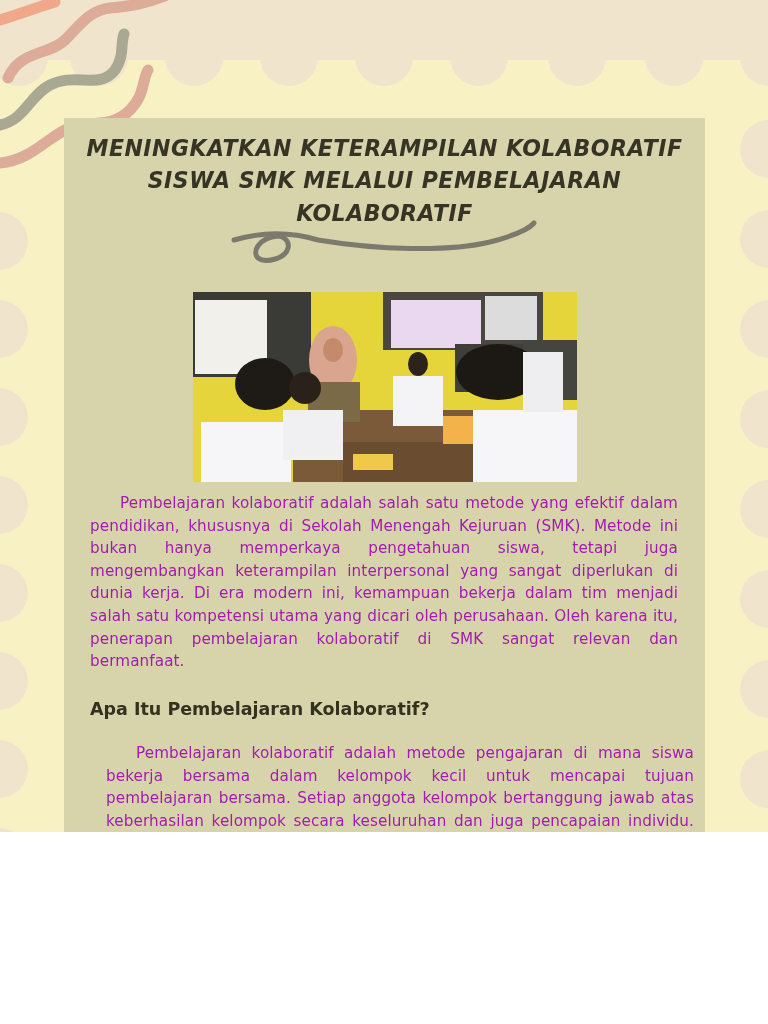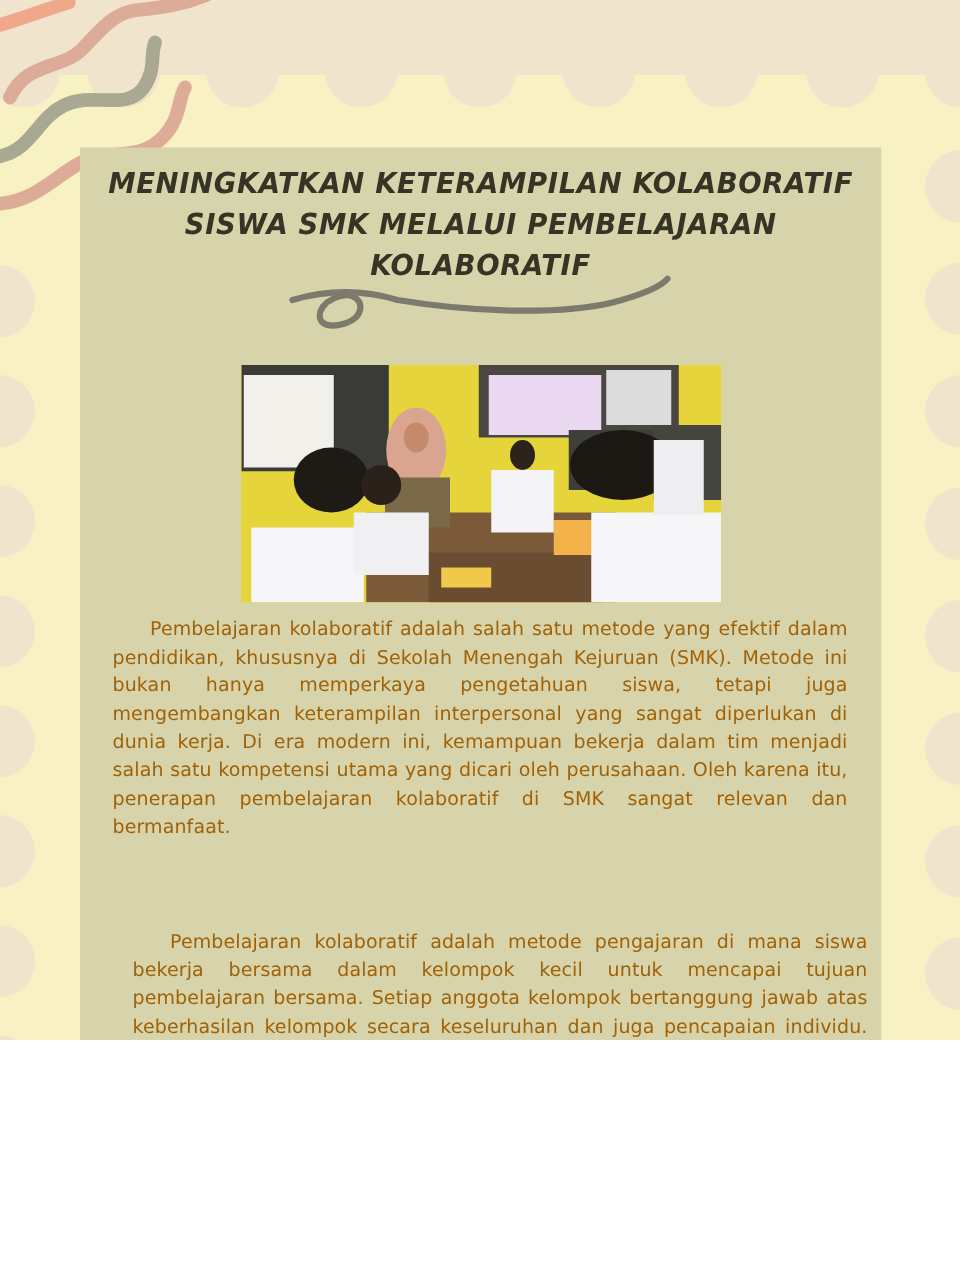--- a/index.html
+++ b/index.html
@@ -5,21 +5,21 @@
   html,body{margin:0;padding:0;}
   body{width:768px;height:1024px;overflow:hidden;background:#ffffff;position:relative;font-family:"DejaVu Sans",sans-serif;}
   .page{position:absolute;left:0;top:0;width:768px;height:832px;background:#f8f1c4;overflow:hidden;}
   .band-top{position:absolute;left:0;top:0;width:768px;height:60px;background:#f1e4cd;}
   .band-bottom{position:absolute;left:0;top:957px;width:768px;height:61px;background:#f1e4cd;}
   .scallop{position:absolute;width:58px;height:58px;border-radius:50%;background:#f1e4cd;}
   .panel{position:absolute;left:64px;top:118px;width:641px;height:780px;background:#d7d4ab;}
   .title{position:absolute;left:64px;top:134px;width:641px;text-align:center;font-family:"DejaVu Sans",sans-serif;font-weight:bold;font-style:italic;font-size:22px;line-height:31px;color:#363424;letter-spacing:0.5px;transform:scaleY(1.05);}
   .swoosh{position:absolute;left:228px;top:218px;width:320px;height:52px;}
   .photo{position:absolute;left:193px;top:292px;width:384px;height:190px;overflow:hidden;background:#e8d640;}
-  .body-text{position:absolute;left:90px;width:588px;font-family:"DejaVu Sans",sans-serif;font-size:15.2px;line-height:22.6px;color:#a16207;text-align:justify;letter-spacing:0.1px;}
+  .body-text{position:absolute;left:90px;width:588px;font-family:"DejaVu Sans",sans-serif;font-size:15.2px;line-height:22.6px;color:#a21caf;text-align:justify;letter-spacing:0.1px;}
   .para1{top:492px;}
   .para2{top:742px;margin-left:16px;}
   .body-text p{margin:0;text-indent:30px;}
   .heading{position:absolute;left:90px;top:699px;font-family:"DejaVu Sans",sans-serif;font-weight:bold;font-size:17.5px;color:#34321f;}
   .deco{position:absolute;}
 </style>
 </head>
 <body>
 
 <div class="page">
@@ -116,18 +116,19 @@
       <ellipse cx="305" cy="80" rx="42" ry="28" fill="#1c1814"></ellipse>
       <rect x="280" y="118" width="104" height="72" fill="#f6f6f8"></rect>
       <rect x="330" y="60" width="40" height="60" fill="#eeeef0"></rect>
     </svg>
   </div>
 
   <div class="body-text para1">
     <p>Pembelajaran kolaboratif adalah salah satu metode yang efektif dalam pendidikan, khususnya di Sekolah Menengah Kejuruan (SMK). Metode ini bukan hanya memperkaya pengetahuan siswa, tetapi juga mengembangkan keterampilan interpersonal yang sangat diperlukan di dunia kerja. Di era modern ini, kemampuan bekerja dalam tim menjadi salah satu kompetensi utama yang dicari oleh perusahaan. Oleh karena itu, penerapan pembelajaran kolaboratif di SMK sangat relevan dan bermanfaat.</p>
   </div>
 
+  <div class="heading">Apa Itu Pembelajaran Kolaboratif?</div>
 
   <div class="body-text para2">
     <p>Pembelajaran kolaboratif adalah metode pengajaran di mana siswa bekerja bersama dalam kelompok kecil untuk mencapai tujuan pembelajaran bersama. Setiap anggota kelompok bertanggung jawab atas keberhasilan kelompok secara keseluruhan dan juga pencapaian individu. Dalam konteks SMK, ini bisa diterapkan dalam berbagai bentuk seperti proyek kelompok, diskusi kasus, atau tugas praktikum bersama.</p>
   </div>
 
 </div>
 
 </body></html>

